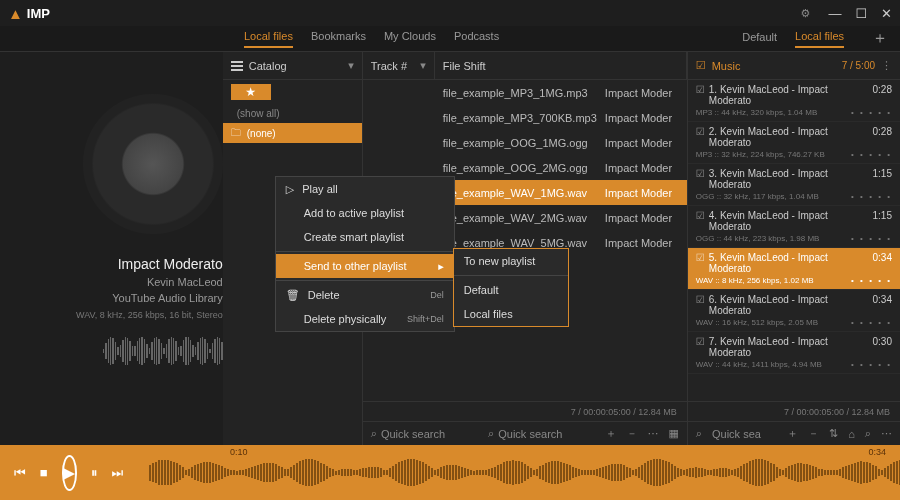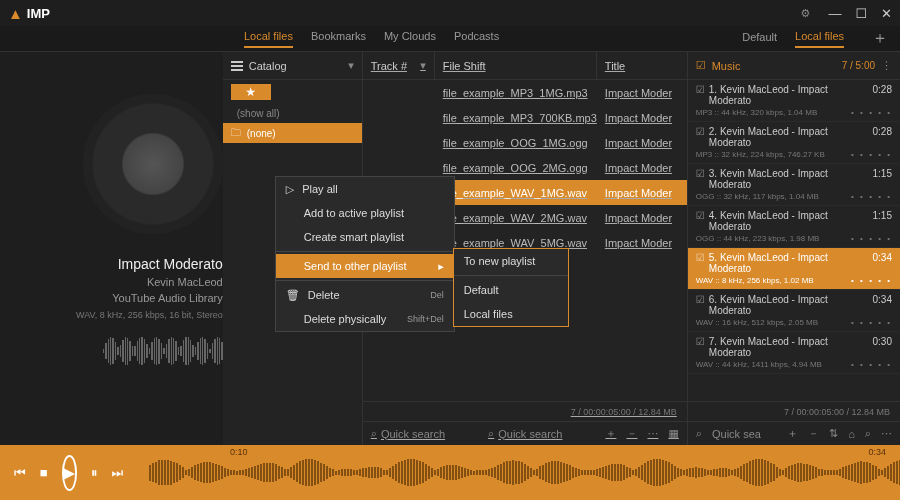--- a/index.html
+++ b/index.html
@@ -29,21 +29,21 @@
 
 .center { flex: 1; display: flex; background: #232323; position: relative; }
 .col-catalog { width: 140px; border-right: 1px solid #333; }
 .col-head { height: 28px; display: flex; align-items: center; padding: 0 8px; color: #ccc; border-bottom: 1px solid #333; gap: 6px; }
 .col-head .chev { margin-left: auto; color: #888; }
 .cat-item { height: 24px; display: flex; align-items: center; padding: 0 8px; color: #bbb; font-size: 10px; cursor: pointer; }
 .cat-item.star { background: #d98a2b; color: #fff; justify-content: center; width: 40px; margin: 4px 8px; height: 16px; font-size: 12px; }
 .cat-show { color: #888; padding: 4px 14px; font-size: 10px; }
 .cat-none { background: #d98a2b; color: #fff; height: 20px; display: flex; align-items: center; padding: 0 8px; font-size: 10px; gap: 6px; }
 
-.col-files { flex: 1; display: flex; flex-direction: column; text-decoration: underline; }
+.col-files { flex: 1; display: flex; flex-direction: column; }
 .file-headers { display: flex; height: 28px; border-bottom: 1px solid #333; }
 .fh { padding: 0 8px; display: flex; align-items: center; border-right: 1px solid #333; color: #ccc; }
 .fh-track { width: 72px; }
 .fh-name { flex: 1; }
 .fh-title { width: 90px; border-right: none; }
 .file-row { display: flex; height: 25px; align-items: center; color: #bbb; cursor: pointer; }
 .file-row.selected { background: #d98a2b; color: #fff; }
 .fc-track { width: 72px; }
 .fc-name { flex: 1; padding-left: 8px; overflow: hidden; white-space: nowrap; }
 .fc-title { width: 90px; padding-left: 8px; overflow: hidden; white-space: nowrap; }
@@ -233,21 +233,20 @@
       </div>
     </div>
 
     <div class="col-files">
       <div class="file-headers">
         <div class="fh fh-track">
             <span>Track #</span>
             <span style="margin-left:auto;color:#888">▾</span>
           </div>
         <div class="fh fh-name">File Shift</div>
-        <div class="fh fh-title">Title</div>
       </div>
       <div id="file-rows">
           <div class="file-row">
             <div class="fc-track"></div>
             <div class="fc-name">file_example_MP3_1MG.mp3</div>
             <div class="fc-title">Impact Moder</div>
           </div>
           <div class="file-row">
             <div class="fc-track"></div>
             <div class="fc-name">file_example_MP3_700KB.mp3</div>

